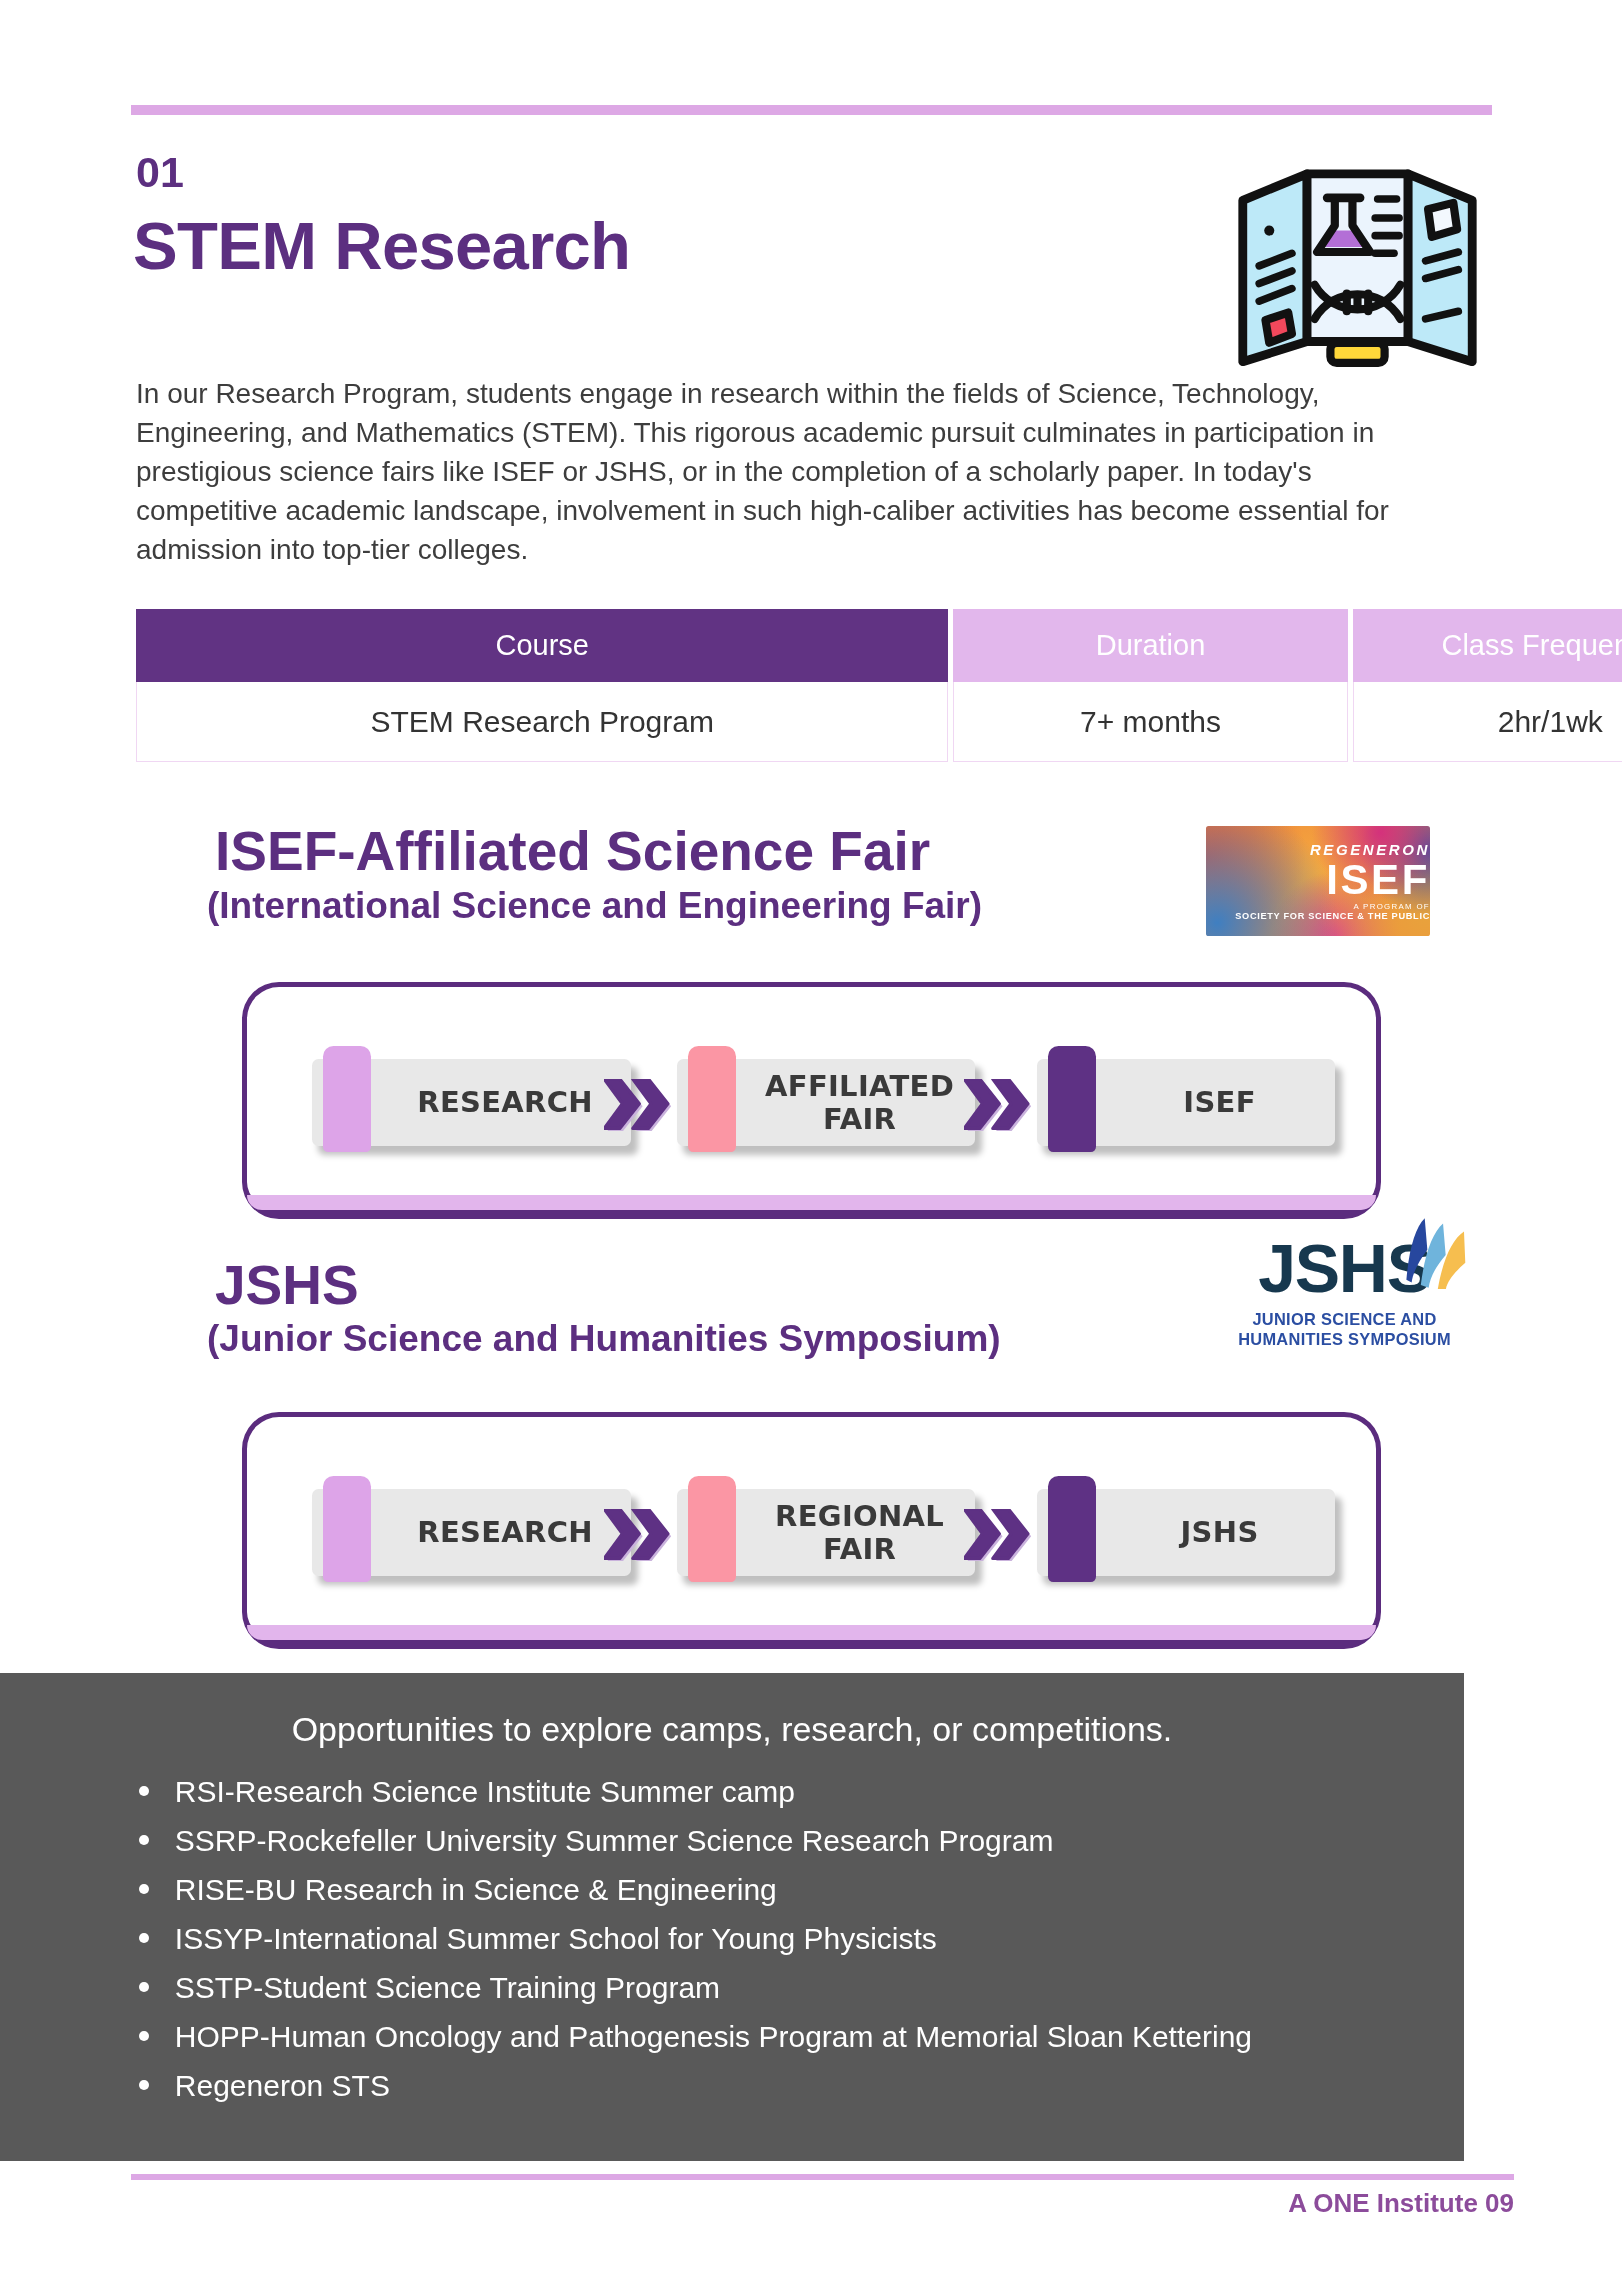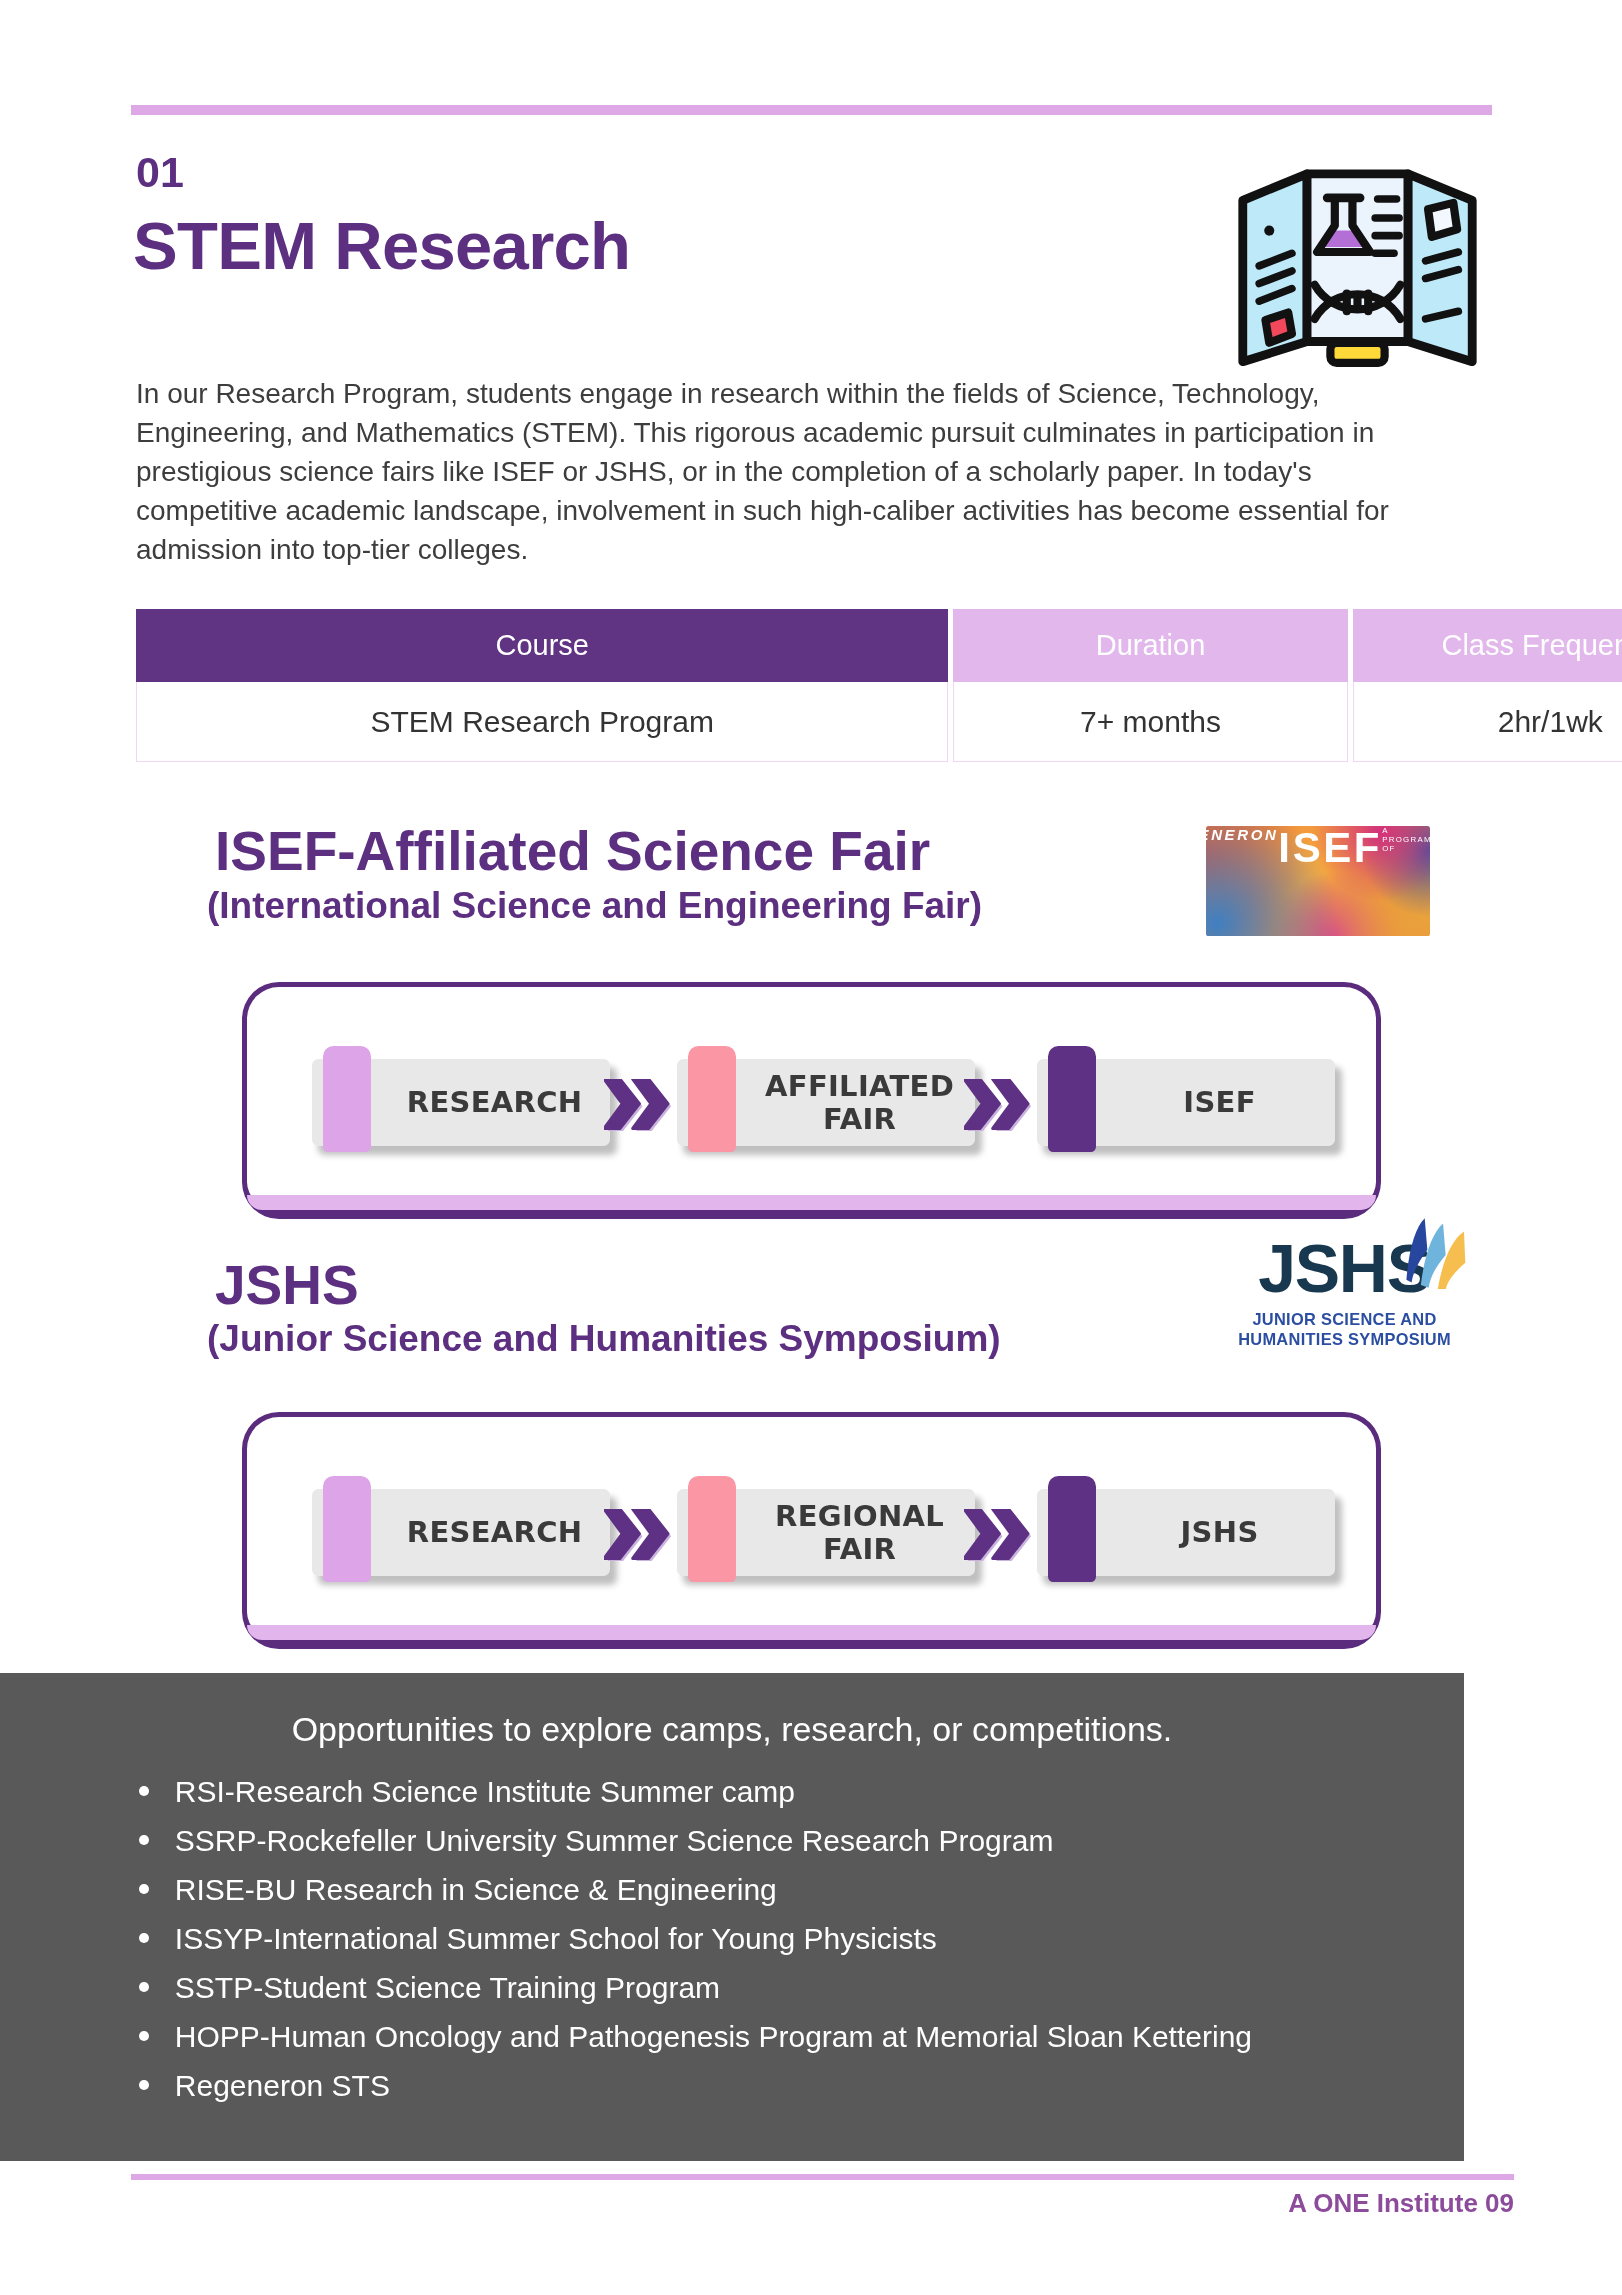--- a/index.html
+++ b/index.html
@@ -24,21 +24,21 @@
     border:1.3px solid #f0d7f3;border-top:none;color:#333333;font-size:30px;}
 
   
   .prog-title{position:absolute;left:207px;margin:8px;font-size:55px;font-weight:bold;color:#5c2f80;}
   .prog-sub{position:absolute;left:207px;margin:0;font-size:37px;font-weight:bold;color:#5c2f80;}
   #isef-title{top:811px;} #isef-sub{top:885px;}
   #jshs-title{top:1245px;} #jshs-sub{top:1318px;}
 
   
   .isef-logo{position:absolute;left:1206px;top:826px;width:224px;height:110px;border-radius:2.6px;
-    display:flex;flex-direction:row;align-items:flex-start;justify-content:center;color:#fff;
+    display:flex;flex-direction:column;align-items:flex-end;justify-content:center;color:#fff;
     background-color:#f0903c;
     background-image:
       radial-gradient(circle at 78% 6%, #d4317c 0%, rgba(212,49,124,0) 34%),
       radial-gradient(circle at 99% 22%, #45519f 0%, rgba(69,81,159,0) 28%),
       radial-gradient(circle at 100% 78%, #e8a33c 0%, rgba(232,163,60,0) 46%),
       radial-gradient(circle at 5% 88%, #3f7fc1 0%, rgba(63,127,193,0) 52%),
       radial-gradient(circle at 0% 28%, #e05a3a 0%, rgba(224,90,58,0) 42%),
       radial-gradient(circle at 58% 100%, #d84b8a 0%, rgba(216,75,138,0) 38%),
       radial-gradient(circle at 50% 42%, #f5a93f 0%, rgba(245,169,63,0) 60%);}
   .isef-logo .l1{font-size:15px;font-weight:bold;font-style:italic;letter-spacing:2.6px;}
@@ -53,21 +53,21 @@
   .jshs-logo .sub{margin-top:6.5px;font-size:16.4px;font-weight:bold;color:#2b4ea2;line-height:1.25;letter-spacing:0.3px;}
 
   
   .flow-frame{position:absolute;left:242px;width:1139px;height:237px;box-sizing:border-box;
     border:5.9px solid #5b2c7e;border-bottom-width:9.8px;border-radius:37px;background:#ffffff;}
   #frame-isef{top:982px;} #frame-jshs{top:1412px;}
   .frame-strip{position:absolute;left:0;right:0;bottom:0;height:15px;background:#e2b5ec;
     border-radius:0 0 26px 26px;}
   .fbox{position:absolute;top:72px;width:298px;height:87px;background:#e8e8e8;border-radius:6.5px;
     box-shadow:6.5px 8.5px 5.9px rgba(0,0,0,0.25);}
-  .fbox.b1{left:65px;} .fbox.b2{left:430px;} .fbox.b3{left:790px;}
+  .fbox.b1{left:65px;padding-left:21px;} .fbox.b2{left:430px;} .fbox.b3{left:790px;}
   .fbox .label{position:absolute;left:71px;right:3.9px;top:0;bottom:0;display:flex;align-items:center;
     justify-content:center;text-align:center;font-size:29px;font-weight:bold;color:#3a3a3a;
     line-height:1.12;letter-spacing:0.3px;font-family:"DejaVu Sans","Liberation Sans",sans-serif;}
   .ribbon{position:absolute;left:10.5px;top:-13px;width:48px;height:106px;border-radius:10.5px 10.5px 5.2px 5.2px;}
   .ribbon .curl{position:absolute;left:-9.2px;top:0;width:26px;height:30px;border-radius:13px 13px 0 0;z-index:-1;}
   .ribbon.lav{background:#dda4e8;} .ribbon.lav .curl{background:#b583c4;}
   .ribbon.pink{background:#fb96a4;} .ribbon.pink .curl{background:#d87787;}
   .ribbon.purp{background:#5e3184;} .ribbon.purp .curl{background:#47255f;}
   .arrow{position:absolute;top:92px;}
   .arrow.a1{left:357px;} .arrow.a2{left:717px;}

